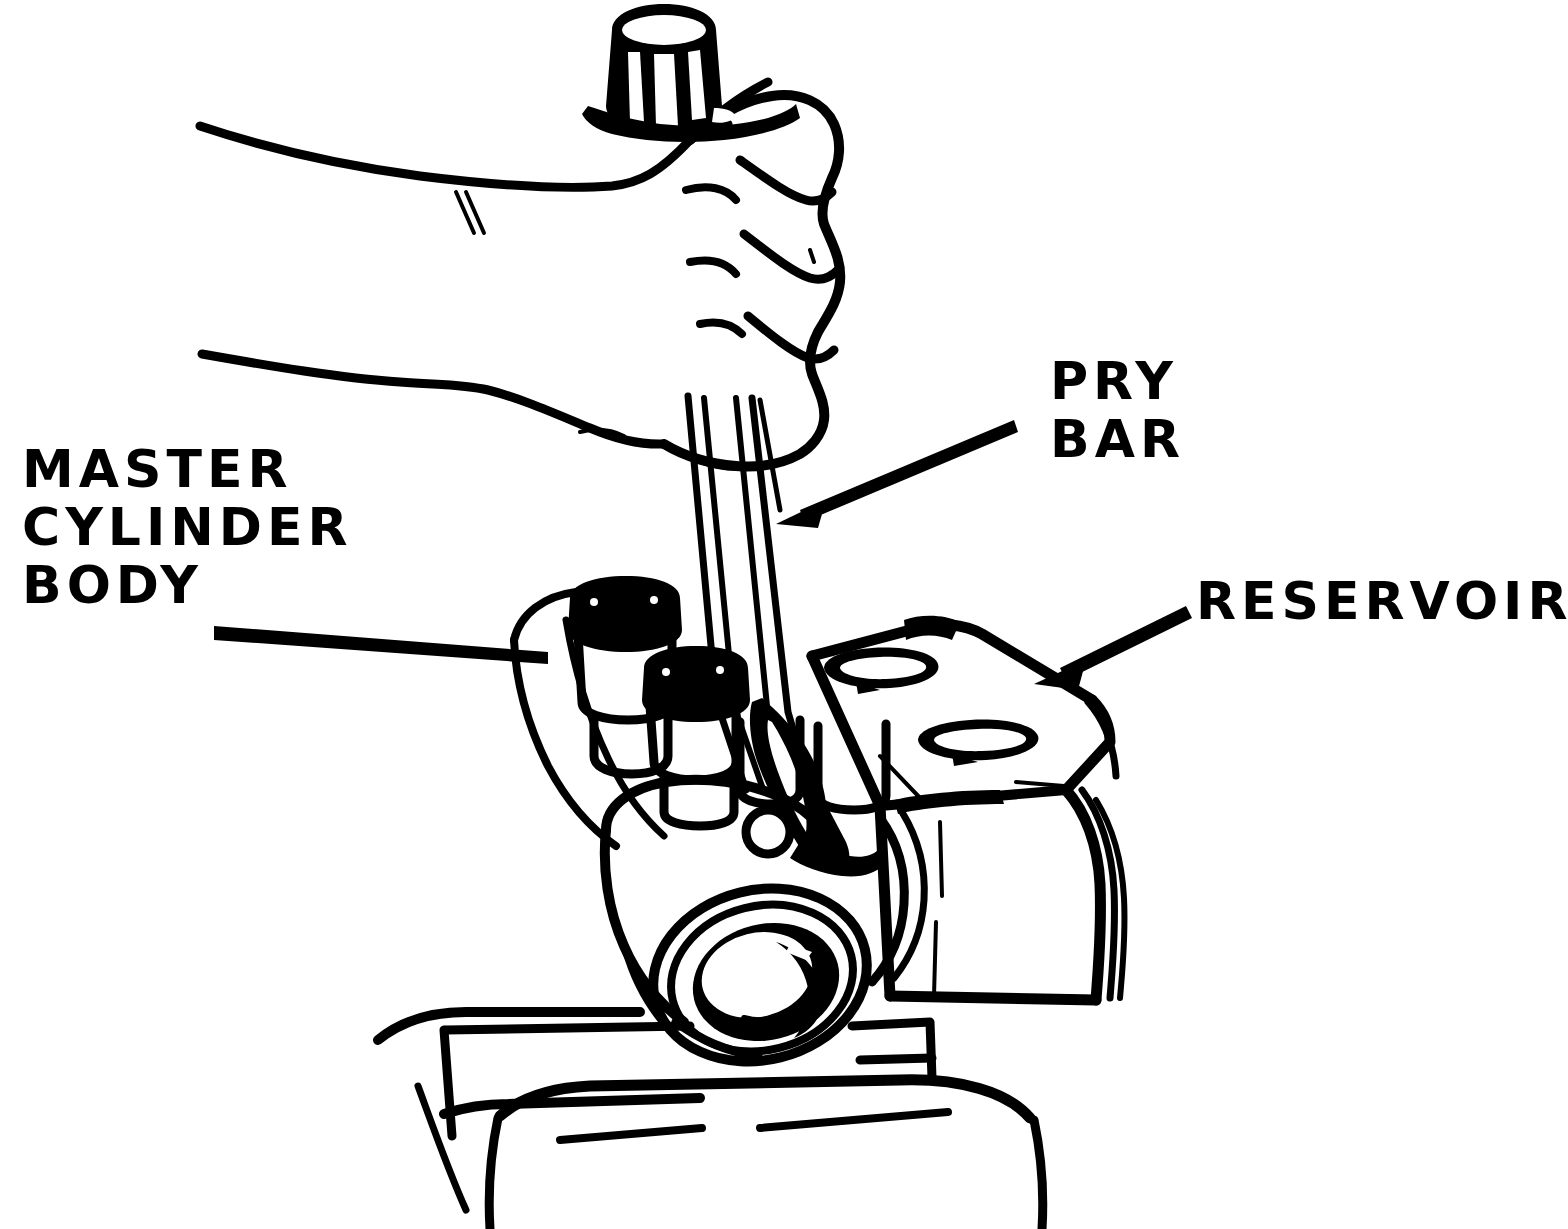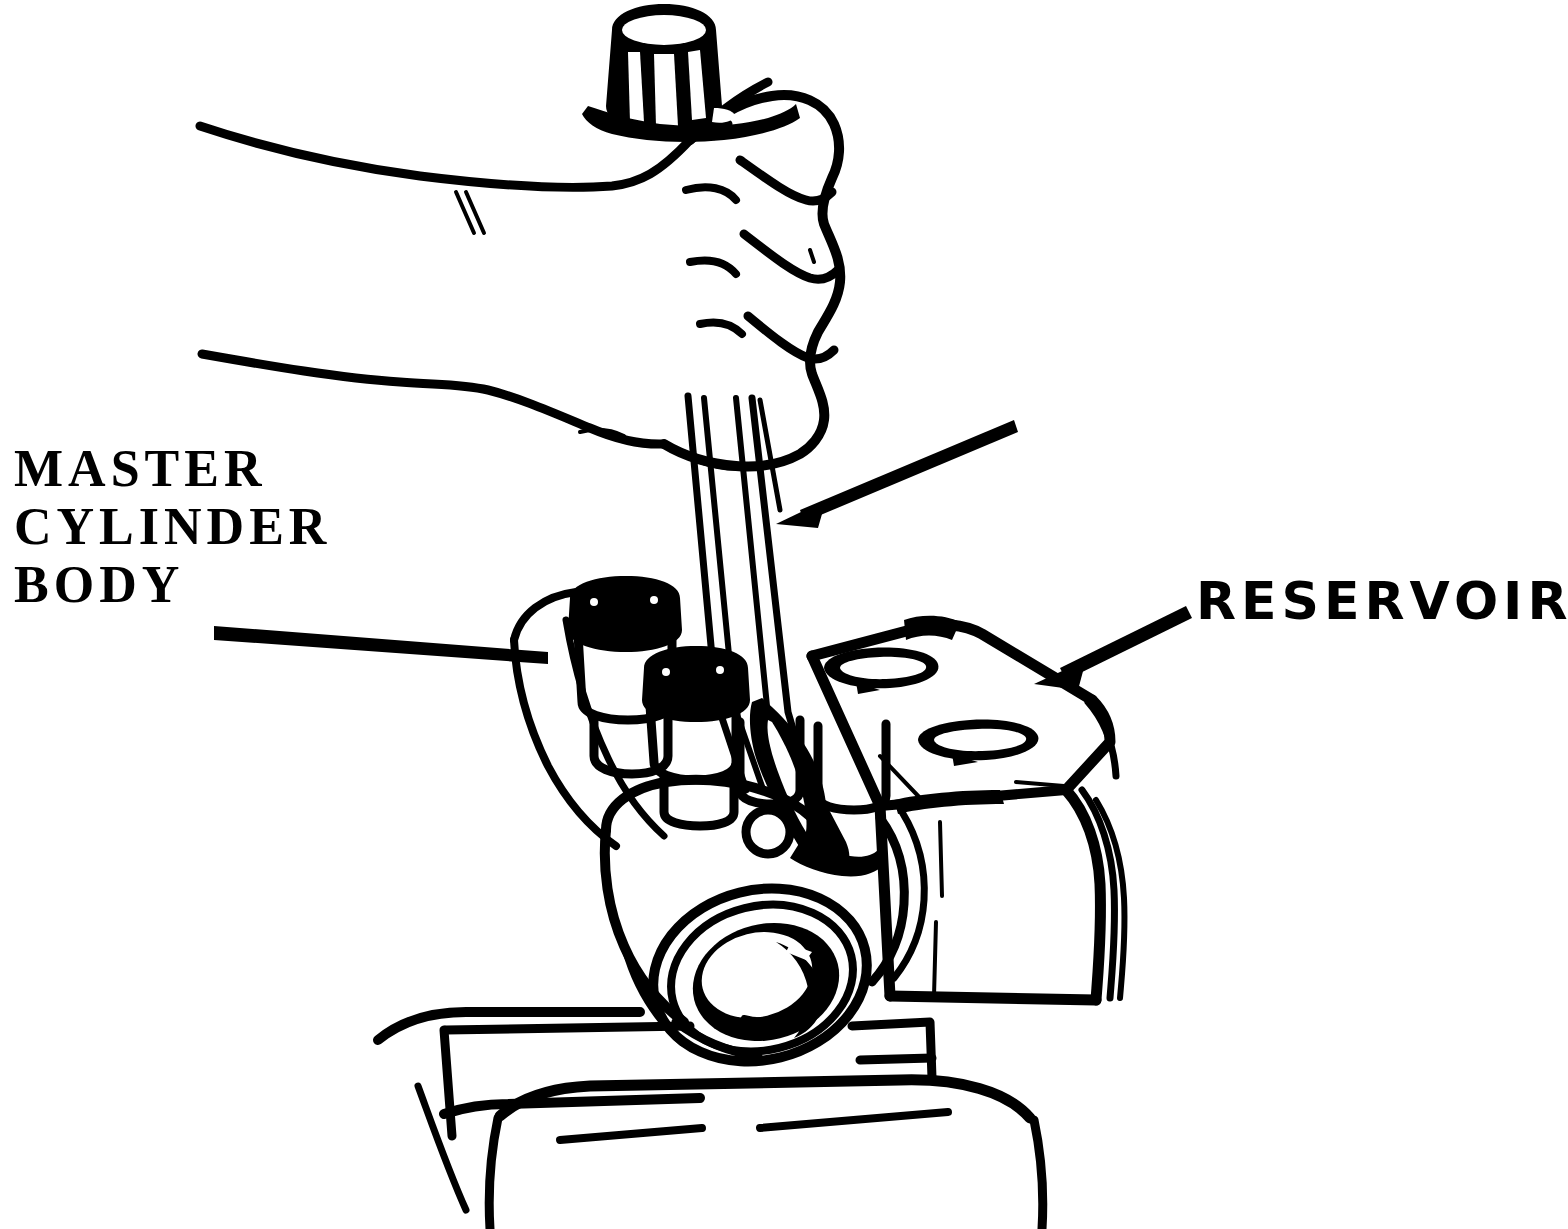--- a/index.html
+++ b/index.html
@@ -34,21 +34,21 @@
     position: absolute;
     color: #000000;
     font-family: "DejaVu Sans", sans-serif;
     font-weight: 700;
     font-size: 52px;
     letter-spacing: 5px;
     line-height: 58px;
     white-space: pre;
     user-select: none;
   }
-  #label-master-cylinder-body { left: 14px; top: 440px; font-family: Liberation Serif, serif; }
+  #label-master-cylinder-body { left: 22px; top: 440px; }
   #label-pry-bar { left: 1050px; top: 352px; }
   #label-reservoir { left: 1196px; top: 572px; }
 </style>
 </head>
 <body>
 
 <div id="figure-root">
 
   <svg id="figure-svg" viewBox="0 0 1568 1229" xmlns="http://www.w3.org/2000/svg">
 
@@ -302,16 +302,18 @@
       <path class="ink-fill" d="M 1186 606 L 1060 668 L 1066 680 L 1192 618 Z"></path>
       <path class="ink-fill" d="M 1034 684 L 1086 660 L 1078 690 Z"></path>
     </g>
 
   </svg>
 
   <div class="label-text" id="label-master-cylinder-body">MASTER
 CYLINDER
 BODY</div>
 
+  <div class="label-text" id="label-pry-bar">PRY
+BAR</div>
 
   <div class="label-text" id="label-reservoir">RESERVOIR</div>
 
 </div>
 
 </body></html>

